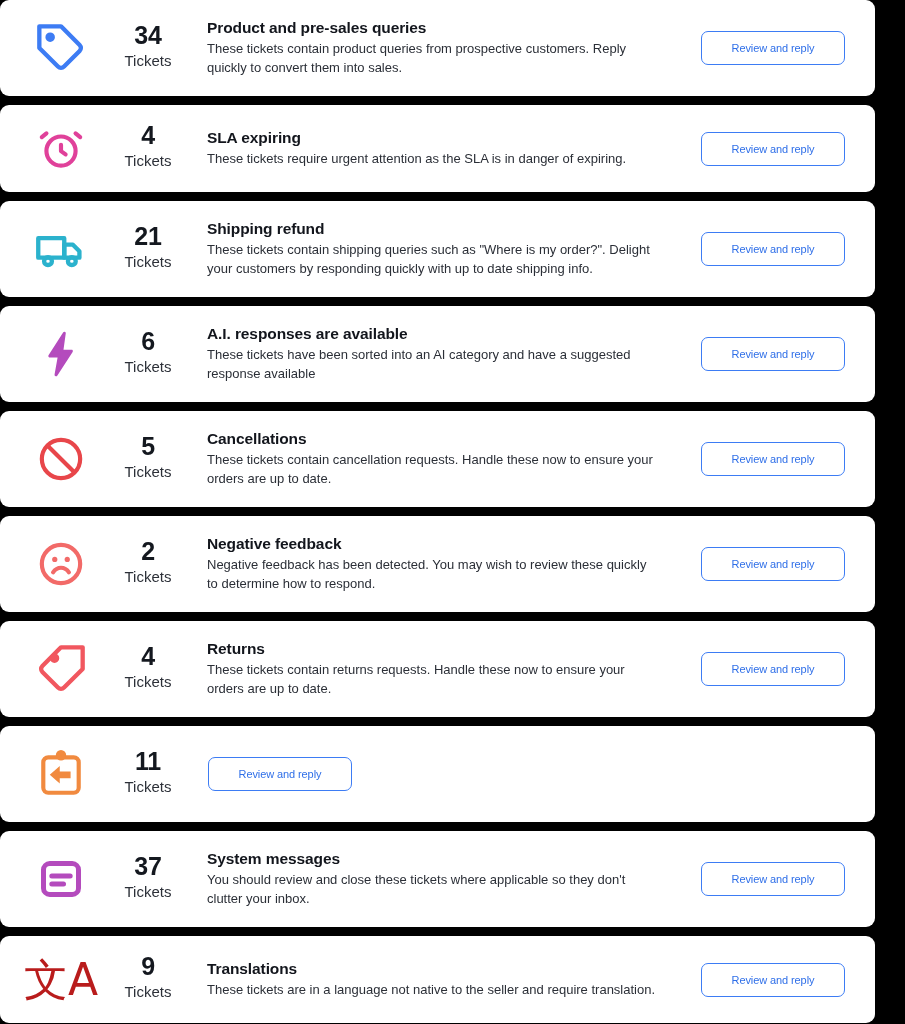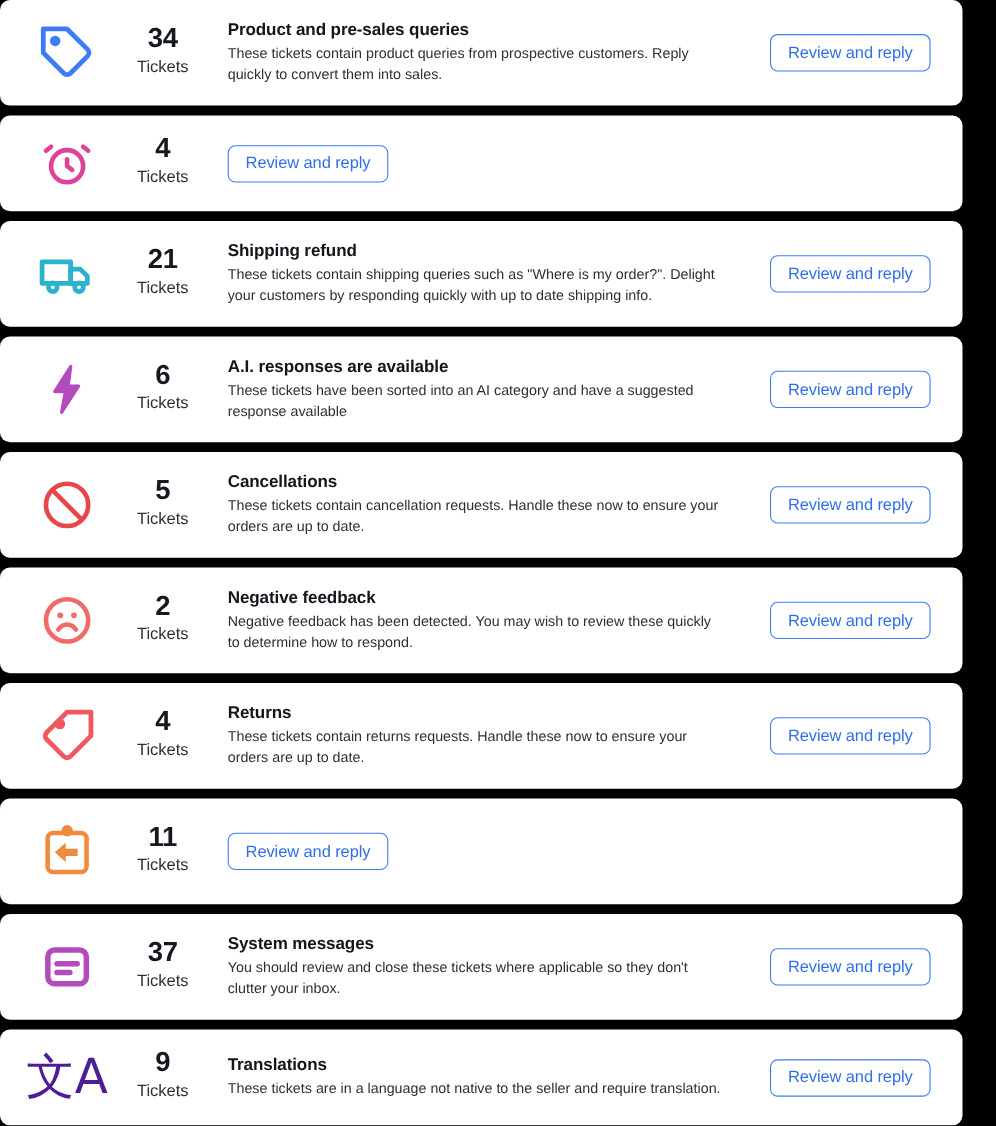--- a/index.html
+++ b/index.html
@@ -104,34 +104,34 @@
   }
 
   .review-btn {
     display: inline-flex;
     align-items: center;
     justify-content: center;
     border: 1.4px solid #3d7cf4;
     color: #2f6fe8;
     background: #ffffff;
     border-radius: 7px;
-    font-size: 15px;
+    font-size: 11px;
     font-family: "Liberation Sans", "DejaVu Sans", sans-serif;
     padding: 8px 15px;
     min-width: 144px;
     height: 34px;
     cursor: pointer;
     white-space: nowrap;
     letter-spacing: -0.1px;
   }
 
   .translate-glyph {
     font-size: 44px;
     line-height: 1;
-    color: #4c1d95;
+    color: #b91c1c;
     font-family: "DejaVu Sans", sans-serif;
     font-weight: 500;
   }
 </style>
 </head>
 <body>
 
 <div id="app">
 
   <div class="card h96">
@@ -160,20 +160,24 @@
         <circle cx="12" cy="13" r="7"></circle>
         <path d="M12 10v3l2.2 1.6"></path>
         <path d="M5 4.5L2.8 6.3"></path>
         <path d="M19 4.5l2.2 1.8"></path>
       </svg>
     </div>
     <div class="count-cell">
       <div class="count-num">4</div>
       <div class="count-label">Tickets</div>
     </div>
+    <div class="text-cell">
+      <div class="row-title">SLA expiring</div>
+      <div class="row-desc">These tickets require urgent attention as the SLA is in danger of expiring.</div>
+    </div>
     <div class="action-cell">
       <button class="review-btn">Review and reply</button>
     </div>
   </div>
 
   <div class="card h96">
     <div class="icon-cell">
       <svg width="52" height="52" viewBox="0 0 24 24" fill="none" stroke="#2bb2cd" stroke-width="2" stroke-linecap="round" stroke-linejoin="round">
         <rect x="1.5" y="7" width="12" height="9"></rect>
         <path d="M13.5 10h4l3 3v3h-7z"></path>

